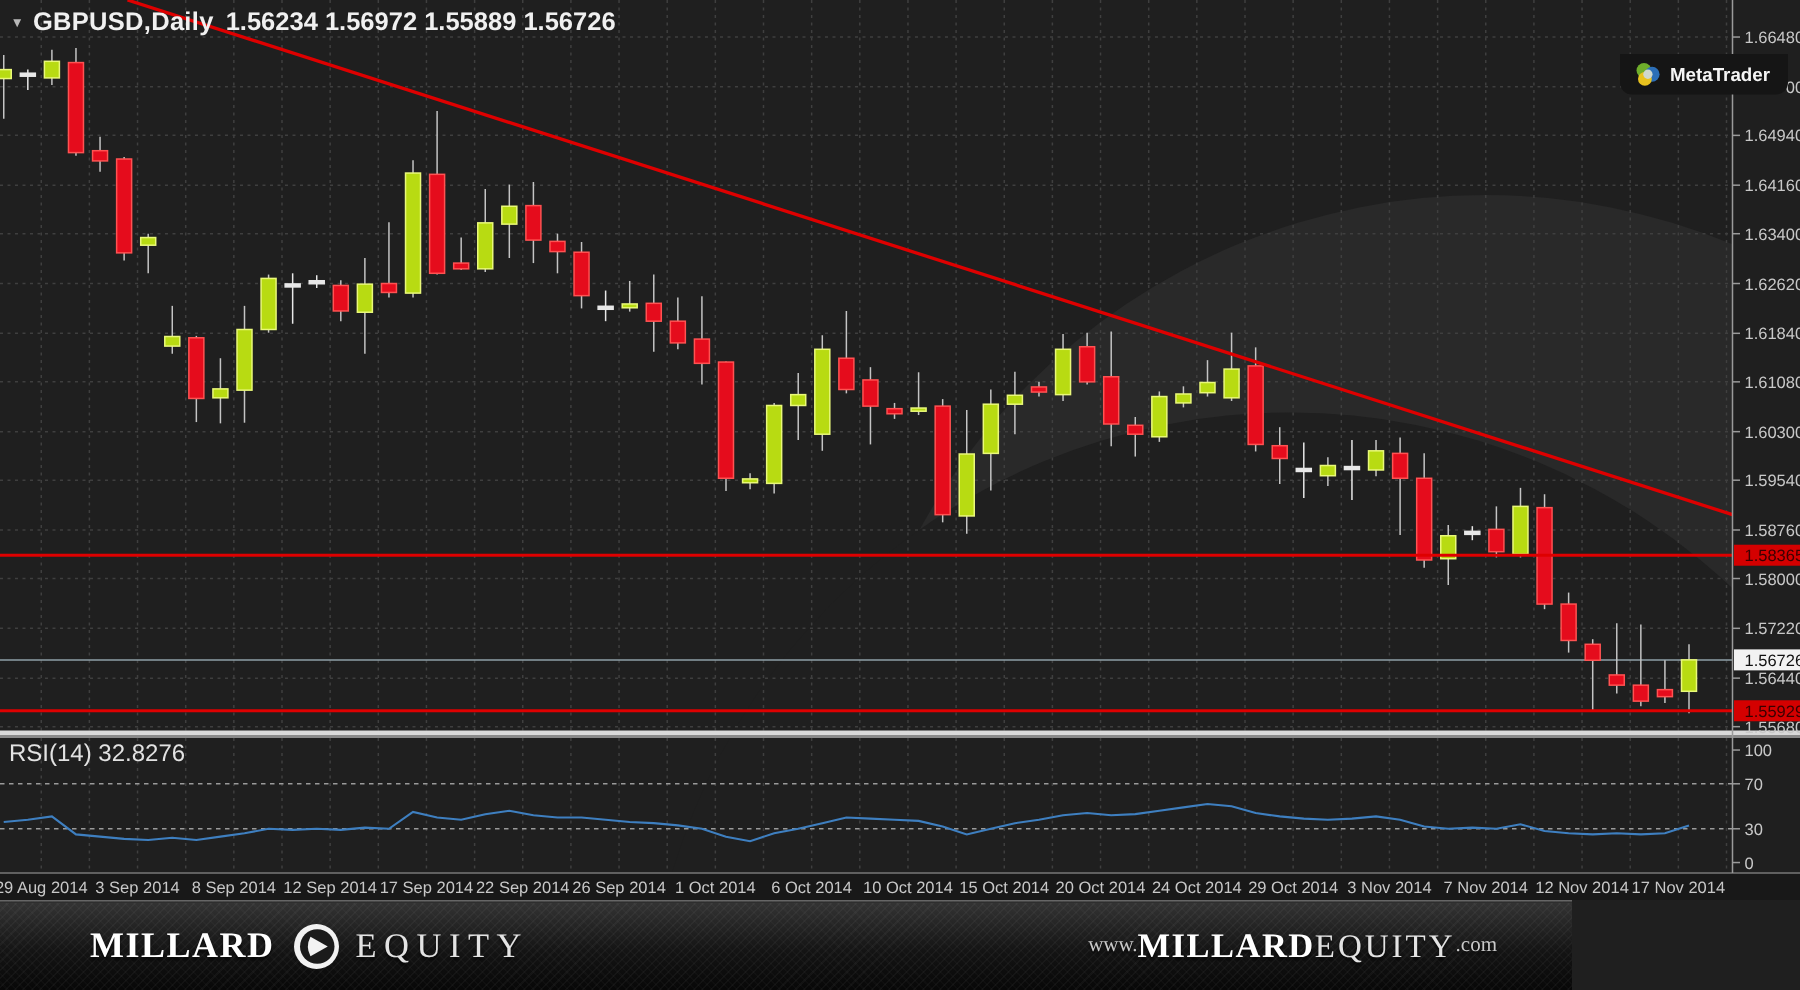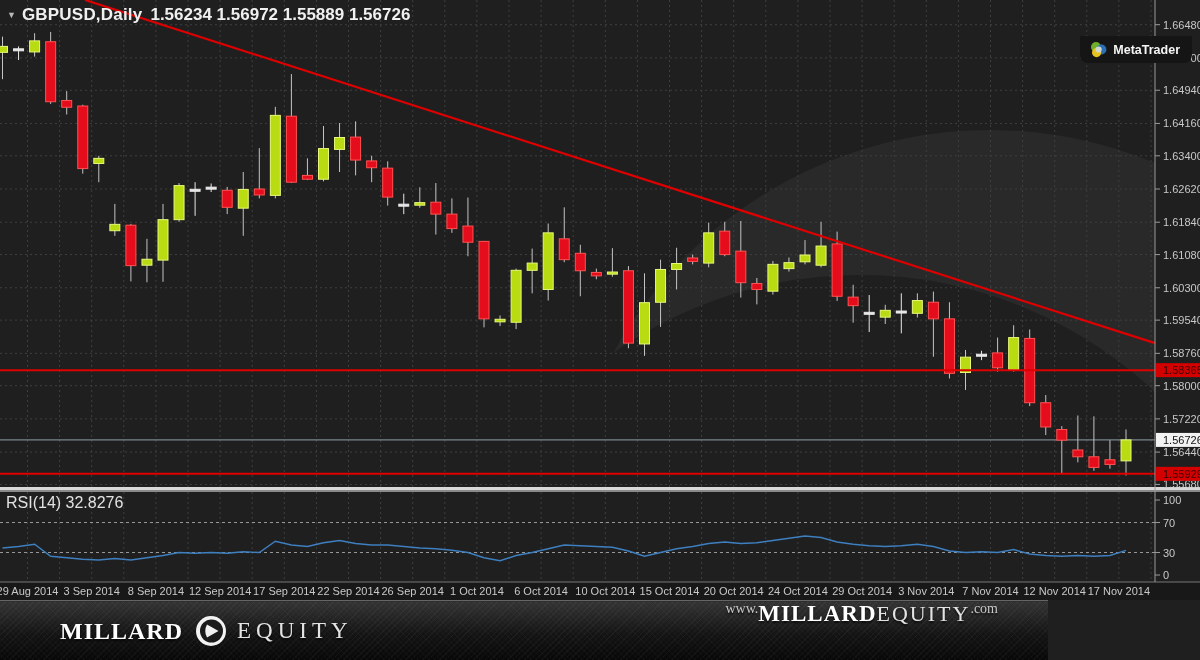--- a/index.html
+++ b/index.html
@@ -19,21 +19,21 @@
         repeating-linear-gradient(135deg, rgba(255,255,255,.035) 0 1px, rgba(0,0,0,0) 1px 4px),
         repeating-linear-gradient(45deg, rgba(255,255,255,.02) 0 1px, rgba(0,0,0,0) 1px 4px),
         linear-gradient(#343434,#141414 55%,#070707);
       border-top:1px solid #666;box-shadow:inset 0 1px 0 #2e2e2e;}
   #footer-left{position:absolute;left:60px;top:0;height:60px;display:flex;align-items:center;}
   .millard{font-family:"Liberation Serif",serif;font-weight:bold;color:#ffffff;font-size:24px;
       letter-spacing:1px;text-shadow:0 2px 2px rgba(0,0,0,.7);}
   .equity{font-family:"Liberation Serif",serif;font-weight:normal;color:#e3e3e3;font-size:23px;
       letter-spacing:5px;text-shadow:0 2px 2px rgba(0,0,0,.7);}
   #footer-logo{margin:0 10px 0 12px;}
-  #footer-right{position:absolute;right:50px;top:0;height:60px;display:flex;align-items:flex-start;}
+  #footer-right{position:absolute;right:50px;top:0;height:60px;display:flex;align-items:center;}
   #footer-right .www,#footer-right .com{font-family:"Liberation Serif",serif;color:#c9c9c9;font-size:14px;
       text-shadow:0 2px 2px rgba(0,0,0,.7);}
   #footer-right .millard{font-size:23px;}
   #footer-right .equity{font-size:22px;letter-spacing:2px;}
   svg text{font-family:"Liberation Sans",sans-serif;}
 </style>
 </head>
 <body>
 
 <div id="app">

